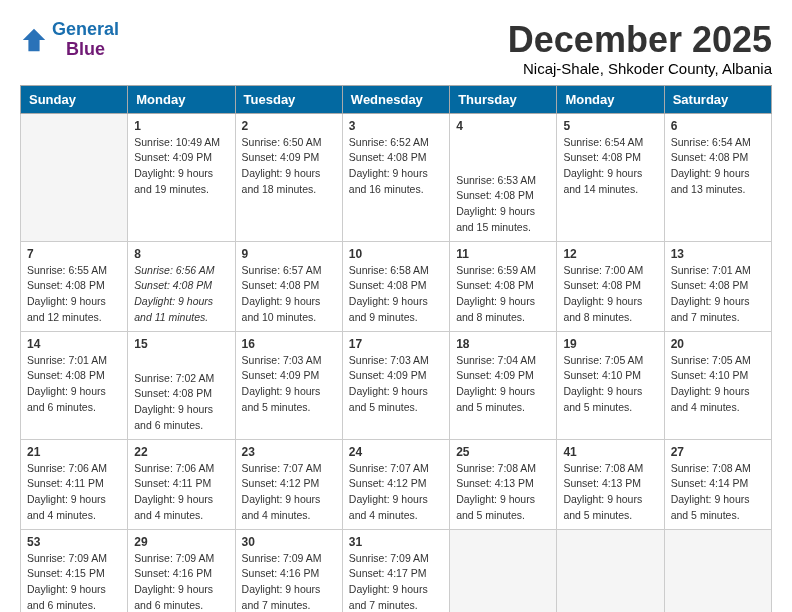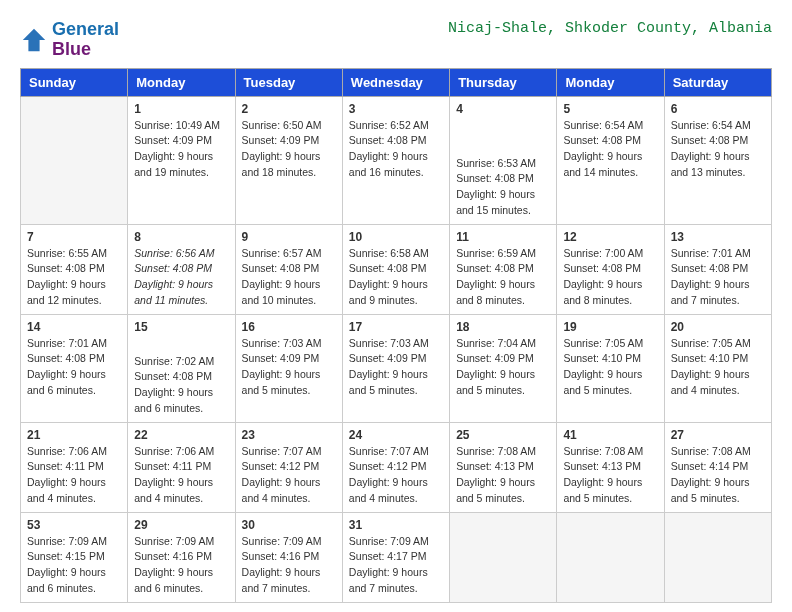--- a/index.html
+++ b/index.html
@@ -13,20 +13,21 @@
     .header {
       display: flex;
       align-items: flex-start;
       justify-content: space-between;
       margin-bottom: 8px;
     }
     .logo {
       display: flex;
       align-items: center;
       gap: 4px;
+      text-align: center;
     }
     .logo-text {
       font-size: 18px;
       font-weight: bold;
       color: #333;
       line-height: 1.1;
     }
     .logo-text span {
       color: #1a6faf;
     }
@@ -38,30 +39,29 @@
       text-align: right;
     }
     .month-title {
       font-size: 36px;
       font-weight: bold;
       color: #333;
       line-height: 1.1;
     }
     .subtitle {
       font-size: 15px;
-      color: #15803d;
-      font-family: Liberation Mono, monospace;
+      color: #000000;
     }
     table {
       width: 100%;
       border-collapse: collapse;
       table-layout: fixed;
     }
     th {
-      background-color: #1d4ed8;
+      background-color: #0369a1;
       color: #fff;
       text-align: left;
       padding: 6px 8px;
       font-size: 13px;
       font-weight: bold;
       border: 1px solid #aaa;
     }
     td {
       vertical-align: top;
       border: 1px solid #ccc;
@@ -97,20 +97,21 @@
   <div class="logo">
     <svg class="logo-icon" viewBox="0 0 40 40">
       <polygon points="20,4 36,20 28,20 28,36 12,36 12,20 4,20" fill="#2a72b8"></polygon>
     </svg>
     <div class="logo-text">
       <span>General</span><br>
       <span style="color:#701a75;">Blue</span>
     </div>
   </div>
   <div class="title-block">
+    <div class="month-title">December 2025</div>
     <div class="subtitle">Nicaj-Shale, Shkoder County, Albania</div>
   </div>
 </div>
 
 <table>
   <thead>
     <tr id="header-row">
         <th>Sunday</th>
         <th>Monday</th>
         <th>Tuesday</th>

